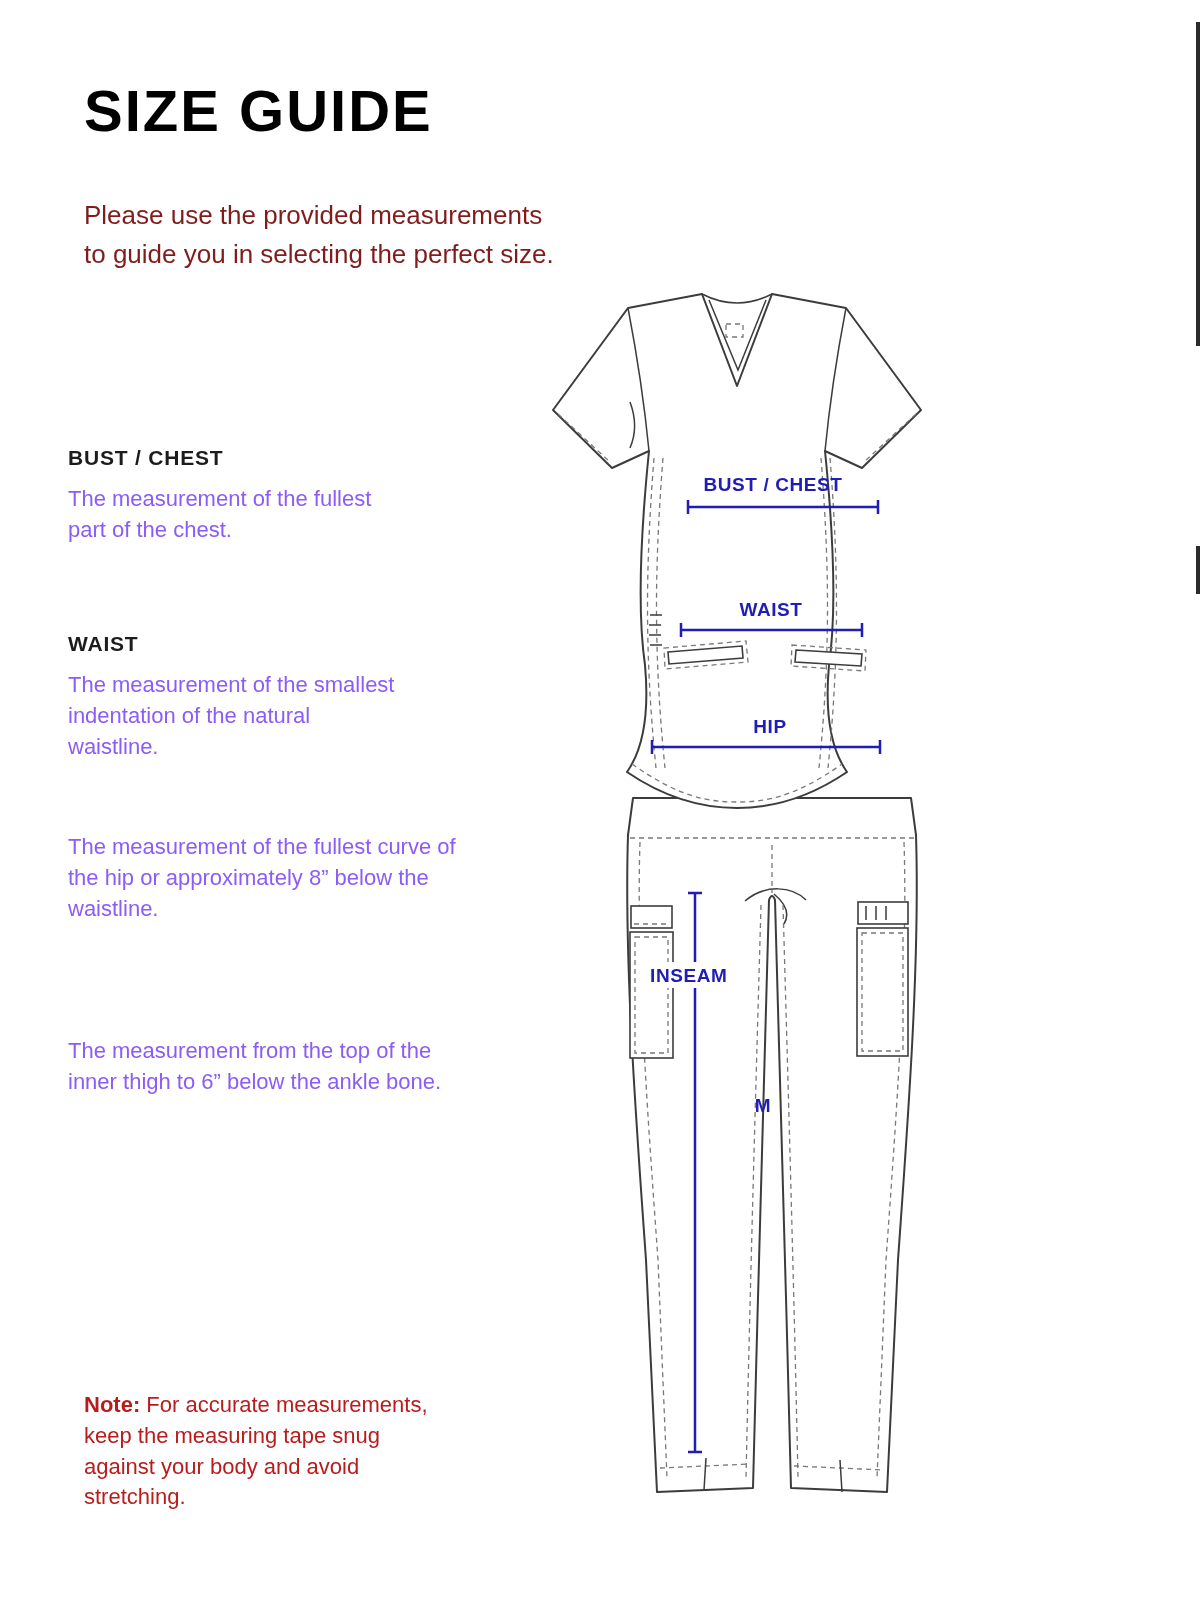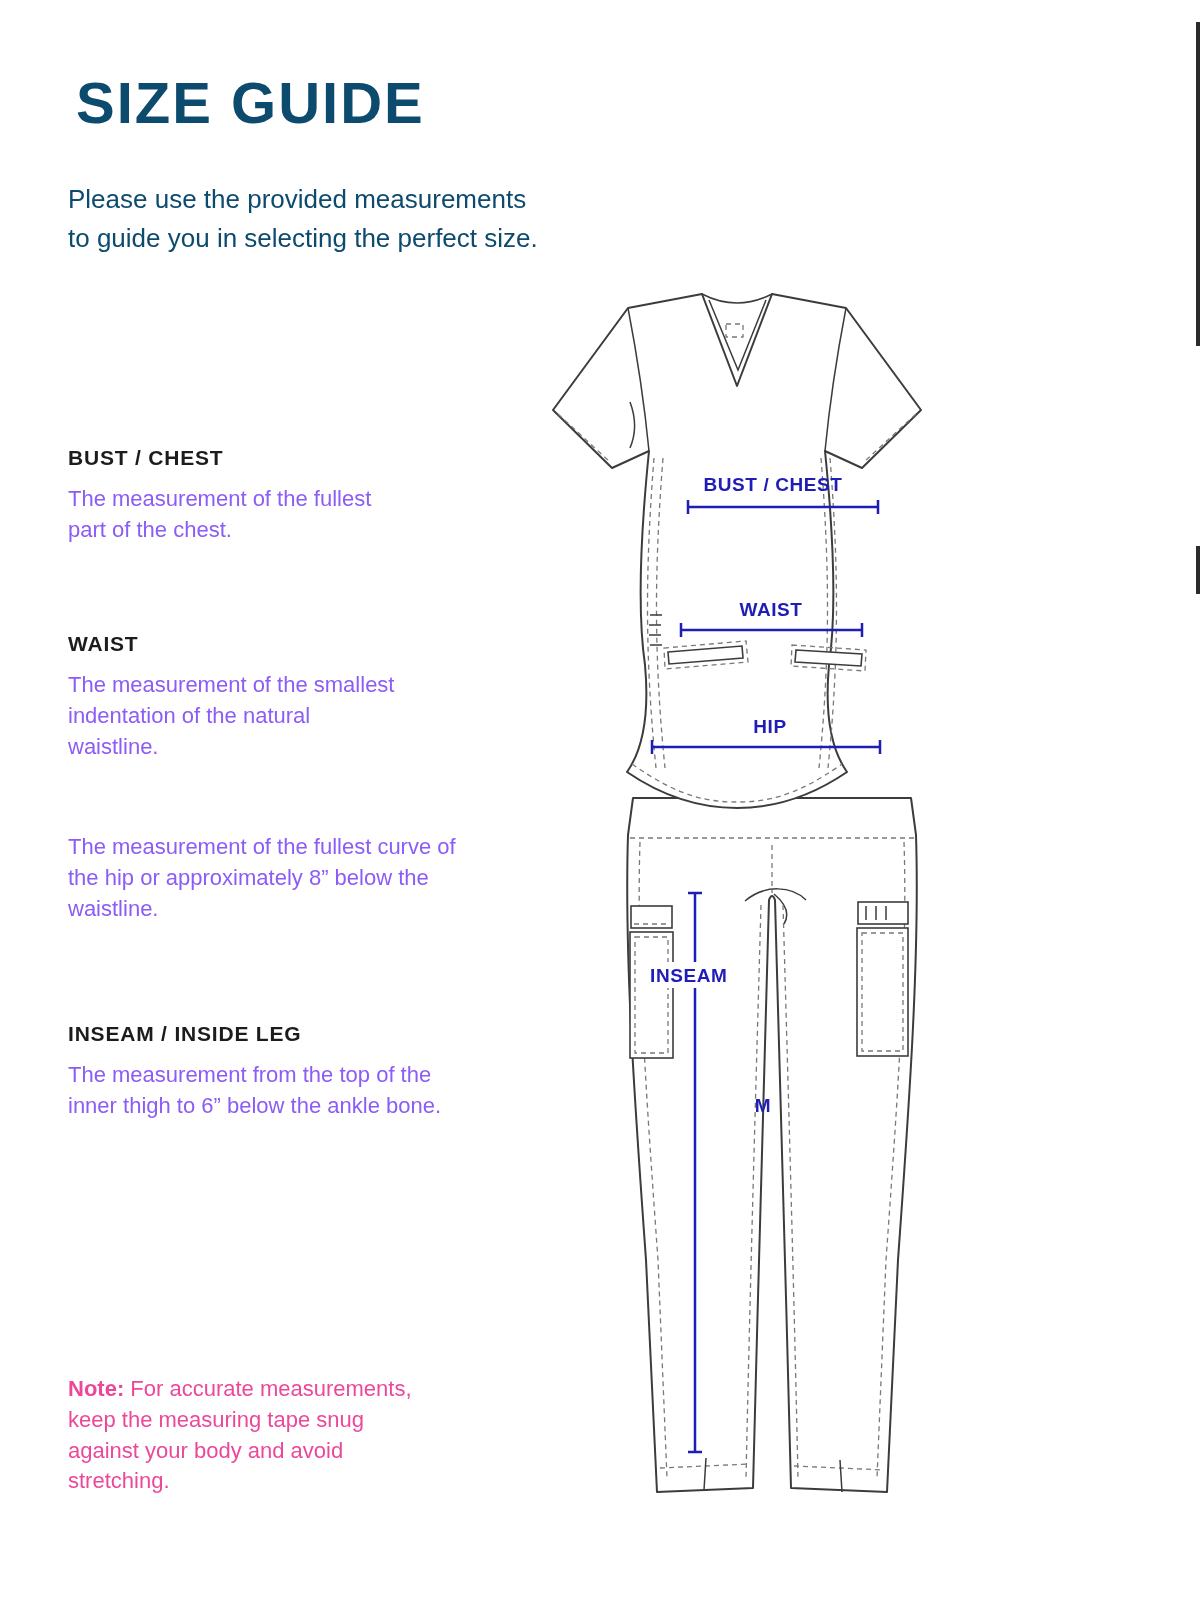--- a/index.html
+++ b/index.html
@@ -9,42 +9,42 @@
   }
   *{box-sizing:border-box;}
   html,body{margin:0;padding:0;}
   body{
     width:1200px;height:1600px;position:relative;background:#ffffff;
     font-family:"Liberation Sans", sans-serif;color:var(--text);
     overflow:hidden;
   }
   .abs{position:absolute;}
   h1.page-title{
-    left:68px;top:66px;margin:8px;
+    left:68px;top:66px;margin:16px;
     font-size:58px;font-weight:700;letter-spacing:2px;line-height:1;
-    color:#0c4a6e;
+    color:#000000;
   }
   p.intro{
-    left:68px;top:180px;width:470px;margin:0;
-    font-size:26px;line-height:1.5;color:#0c4a6e;
+    left:68px;top:180px;width:470px;margin:16px;
+    font-size:26px;line-height:1.5;color:#7f1d1d;
   }
   .section h2{
     margin:0;font-size:21px;font-weight:700;letter-spacing:0.8px;color:#1c1c1c;
   }
   .section p{
     margin:14px 0 0 0;font-size:22px;line-height:1.4;color:#8b5cf6;
   }
   .section{left:68px;}
   #sec-bust{top:446px;width:310px;}
   #sec-waist{top:632px;width:330px;}
   #sec-hips{top:818px;width:396px;}
   #sec-inseam{top:1022px;width:380px;}
   .note{
-    left:68px;top:1374px;width:370px;margin:0;
-    font-size:22px;line-height:1.4;color:#ec4899;
+    left:68px;top:1374px;width:370px;margin:16px;
+    font-size:22px;line-height:1.4;color:#b91c1c;
   }
   .note .note-label{font-weight:700;}
   svg.diagram{left:520px;top:270px;width:470px;height:1250px;}
   
   .outline{fill:#ffffff;stroke:var(--line);stroke-width:2;stroke-linejoin:round;}
   .seam{fill:none;stroke:var(--line);stroke-width:1.5;}
   .stitch{fill:none;stroke:#787878;stroke-width:1.3;stroke-dasharray:5 4;}
   .detail{fill:#ffffff;stroke:var(--line);stroke-width:1.6;}
   .measure{stroke:var(--accent);stroke-width:2.5;fill:none;}
   .mlabel{
@@ -71,21 +71,20 @@
 <div class="abs section" id="sec-waist">
   <h2>WAIST</h2>
   <p>The measurement of the smallest indentation of the natural waistline.</p>
 </div>
 
 <div class="abs section" id="sec-hips">
   <p>The measurement of the fullest curve of the hip or approximately 8” below the waistline.</p>
 </div>
 
 <div class="abs section" id="sec-inseam">
-  <h2>INSEAM / INSIDE LEG</h2>
   <p>The measurement from the top of the inner thigh to 6” below the ankle bone.</p>
 </div>
 
 <p class="abs note">
   <span class="note-label">Note:</span>
   <span>For accurate measurements, keep the measuring tape snug against your body and avoid stretching.</span>
 </p>
 
 <svg class="abs diagram" viewBox="520 270 470 1250" xmlns="http://www.w3.org/2000/svg">
 

